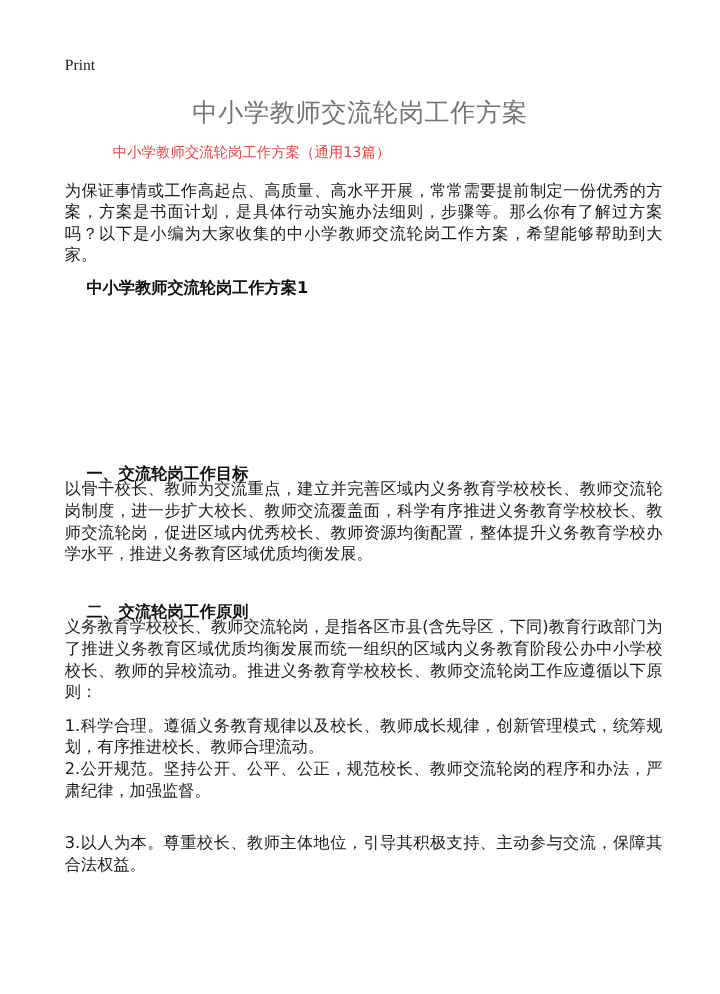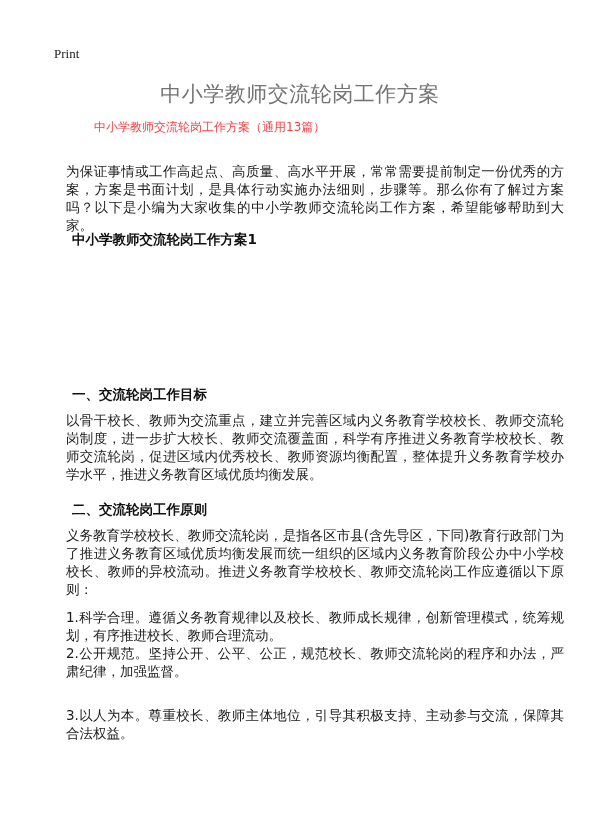--- a/index.html
+++ b/index.html
@@ -5,21 +5,21 @@
   html, body { margin: 0; padding: 0; background: #ffffff; }
   body { width: 600px; height: 828px; overflow: hidden; position: relative;
          font-family: "DejaVu Sans", sans-serif; color: #111; }
   .page { position: absolute; left: 0; top: 0; width: 600px; height: 828px; }
   .print { position: absolute; left: 54px; top: 46px; font-family: Liberation Serif, serif;
            font-size: 13px; color: #222; }
   .title { position: absolute; left: 0; width: 600px; top: 80px; text-align: center;
            font-size: 21px; font-weight: normal; color: #737373; letter-spacing: 0.5px; margin: 0; }
   .subtitle { position: absolute; left: 54px; top: 119px; font-size: 12px; color: #ef4444; margin-left: 40px; }
   .block { position: absolute; left: 54px; width: 498px; font-size: 13.5px; line-height: 18px;
-           color: #1a1a1a; margin: 12px; text-align: justify; }
+           color: #1a1a1a; margin: 0; text-align: justify; }
   .heading { position: absolute; left: 54px; font-size: 13.5px; font-weight: bold; color: #111; margin: 18px; }
 </style>
 </head>
 <body>
 
 <div class="page">
   <div class="print">Print</div>
 
   <h1 class="title">中小学教师交流轮岗工作方案</h1>
 

